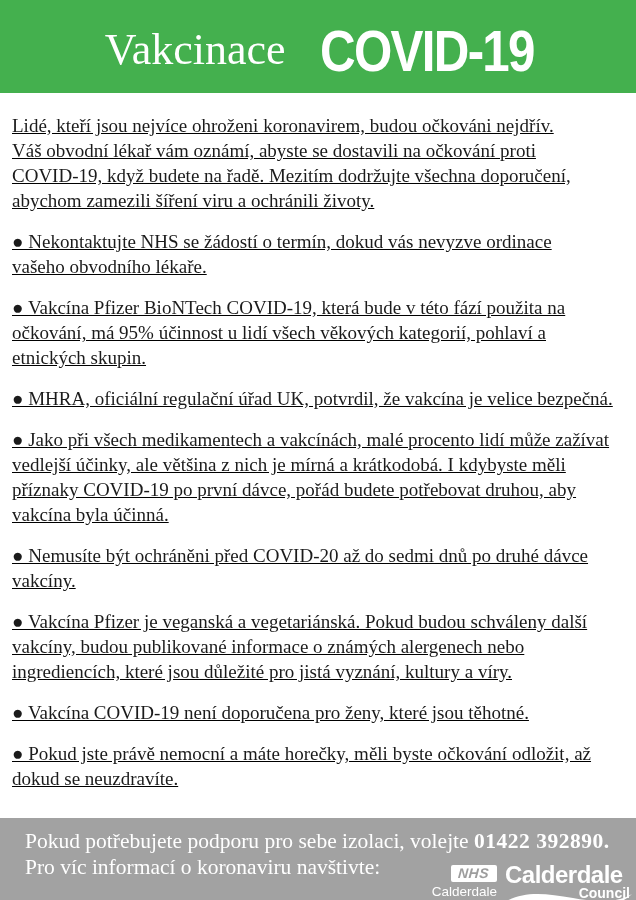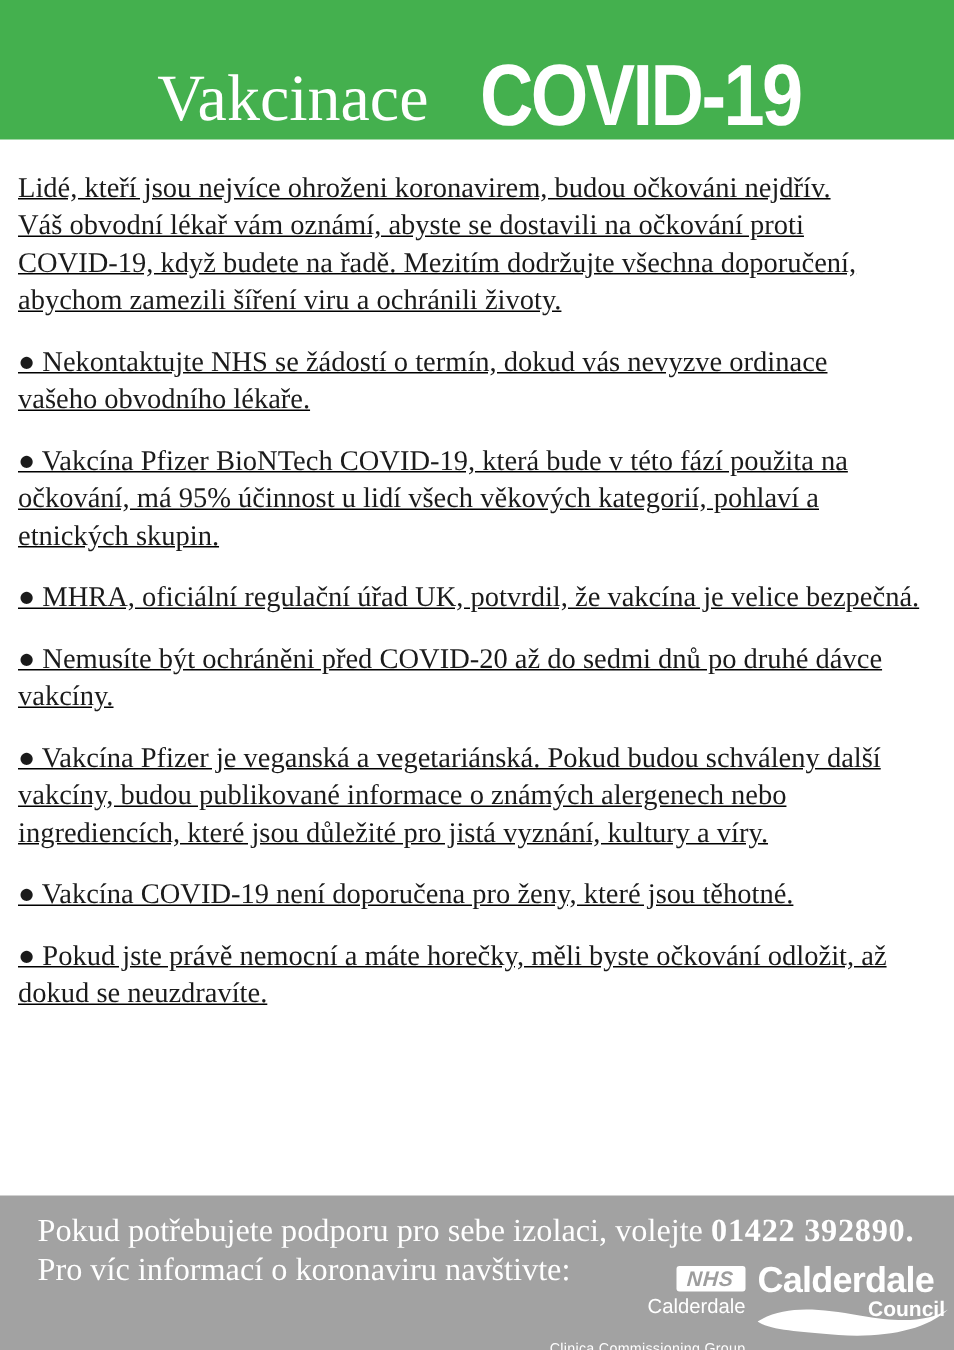--- a/index.html
+++ b/index.html
@@ -14,21 +14,21 @@
     font-family: "Liberation Serif", serif;
   }
 
   
   .header-banner {
     height: 93px;
     background: #44b04e;
     color: #ffffff;
     display: flex;
     justify-content: center;
-    align-items: flex-end;
+    align-items: center;
     gap: 34px;
     padding-top: 5px;
     box-sizing: border-box;
   }
   .title-serif {
     font-family: "Liberation Serif", serif;
     font-size: 44px;
     line-height: 1.25;
   }
   .title-bold {
@@ -54,21 +54,21 @@
     font-size: 19px;
     line-height: 25px;
     color: #1b1b1b;
     margin: 0 0 16px 0;
   }
 
   
   .footer-banner {
     position: absolute;
     left: 0; right: 0; bottom: 0;
-    height: 103px;
+    height: 82px;
     background: #a2a2a2;
     color: #ffffff;
     box-sizing: border-box;
     padding: 10px 0 0 25px;
   }
   .f-line {
     font-size: 21.5px;
     line-height: 26px;
     white-space: nowrap;
   }
@@ -155,20 +155,24 @@
     <p class="para">Lidé, kteří jsou nejvíce ohroženi koronavirem, budou očkováni nejdřív.
 Váš obvodní lékař vám oznámí, abyste se dostavili na očkování proti
 COVID-19, když budete na řadě. Mezitím dodržujte všechna doporučení,
 abychom zamezili šíření viru a ochránili životy.</p>
     <p class="para">● Nekontaktujte NHS se žádostí o termín, dokud vás nevyzve ordinace
 vašeho obvodního lékaře.</p>
     <p class="para">● Vakcína Pfizer BioNTech COVID-19, která bude v této fází použita na
 očkování, má 95% účinnost u lidí všech věkových kategorií, pohlaví a
 etnických skupin.</p>
     <p class="para">● MHRA, oficiální regulační úřad UK, potvrdil, že vakcína je velice bezpečná.</p>
+    <p class="para">● Jako při všech medikamentech a vakcínách, malé procento lidí může zažívat
+vedlejší účinky, ale většina z nich je mírná a krátkodobá. I kdybyste měli
+příznaky COVID-19 po první dávce, pořád budete potřebovat druhou, aby
+vakcína byla účinná.</p>
     <p class="para">● Nemusíte být ochráněni před COVID-20 až do sedmi dnů po druhé dávce
 vakcíny.</p>
     <p class="para">● Vakcína Pfizer je veganská a vegetariánská. Pokud budou schváleny další
 vakcíny, budou publikované informace o známých alergenech nebo
 ingrediencích, které jsou důležité pro jistá vyznání, kultury a víry.</p>
     <p class="para">● Vakcína COVID-19 není doporučena pro ženy, které jsou těhotné.</p>
     <p class="para">● Pokud jste právě nemocní a máte horečky, měli byste očkování odložit, až
 dokud se neuzdravíte.</p>
   </main>
 

